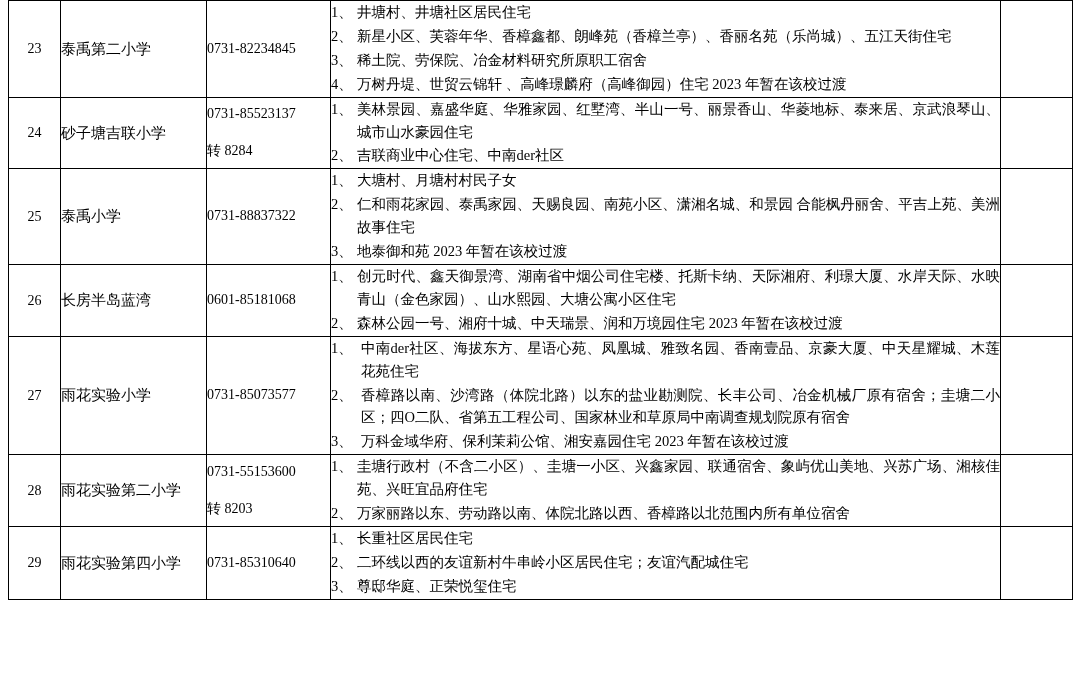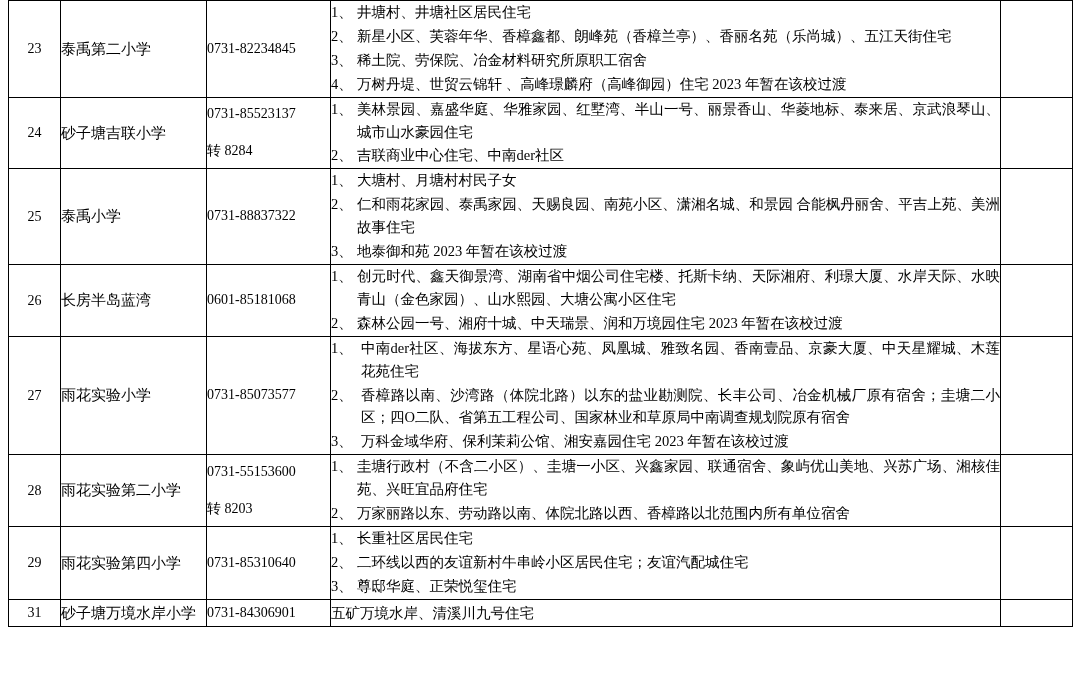--- a/index.html
+++ b/index.html
@@ -209,27 +209,16 @@
           <ul class="scope-list">
             <li><span class="num">1、</span><span>长重社区居民住宅</span></li>
             <li><span class="num">2、</span><span>二环线以西的友谊新村牛串岭小区居民住宅；友谊汽配城住宅</span></li>
             <li><span class="num">3、</span><span>尊邸华庭、正荣悦玺住宅</span></li>
           </ul>
         </td>
         <td class="cell-note"></td>
       </tr>
 
 
-      <tr>
-        <td class="cell-index">31</td>
-        <td class="cell-school">砂子塘万境水岸小学</td>
-        <td class="cell-phone">
-          <span class="phone-line">0731-84306901</span>
-        </td>
-        <td class="cell-scope">
-          <div class="scope-plain">五矿万境水岸、清溪川九号住宅</div>
-        </td>
-        <td class="cell-note"></td>
-      </tr>
 
     </tbody>
   </table>
 </div>
 
 </body></html>

